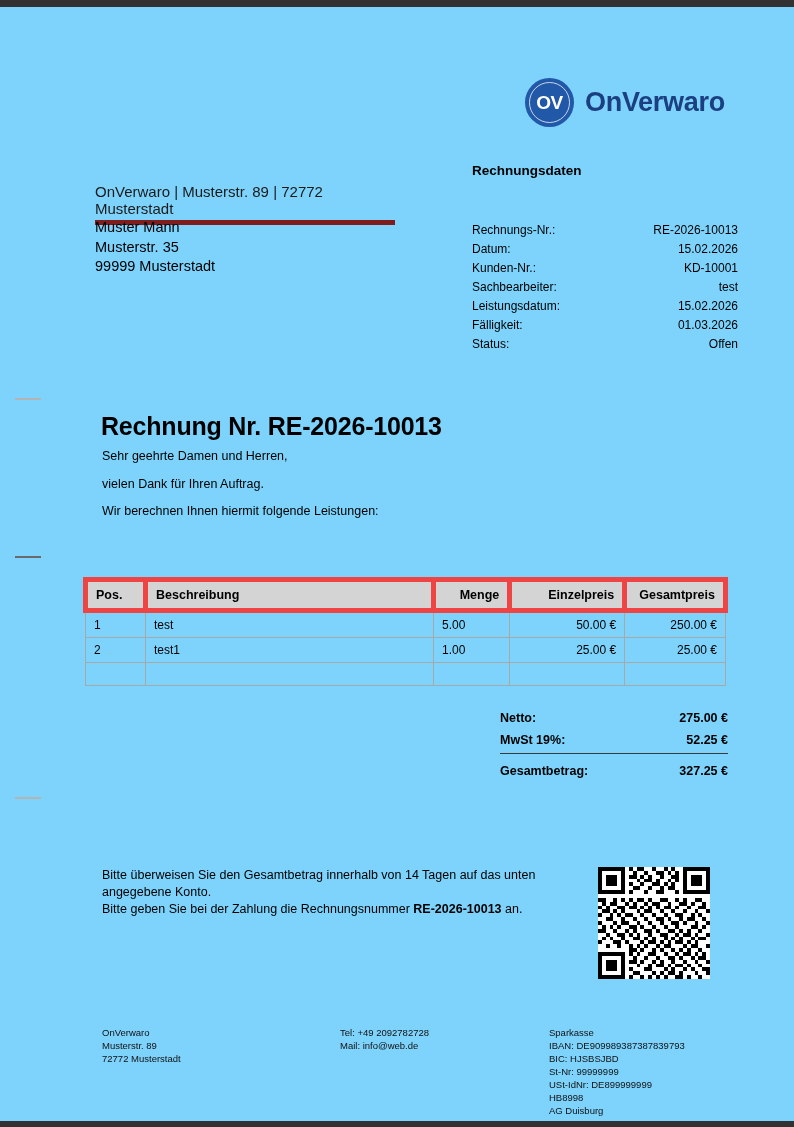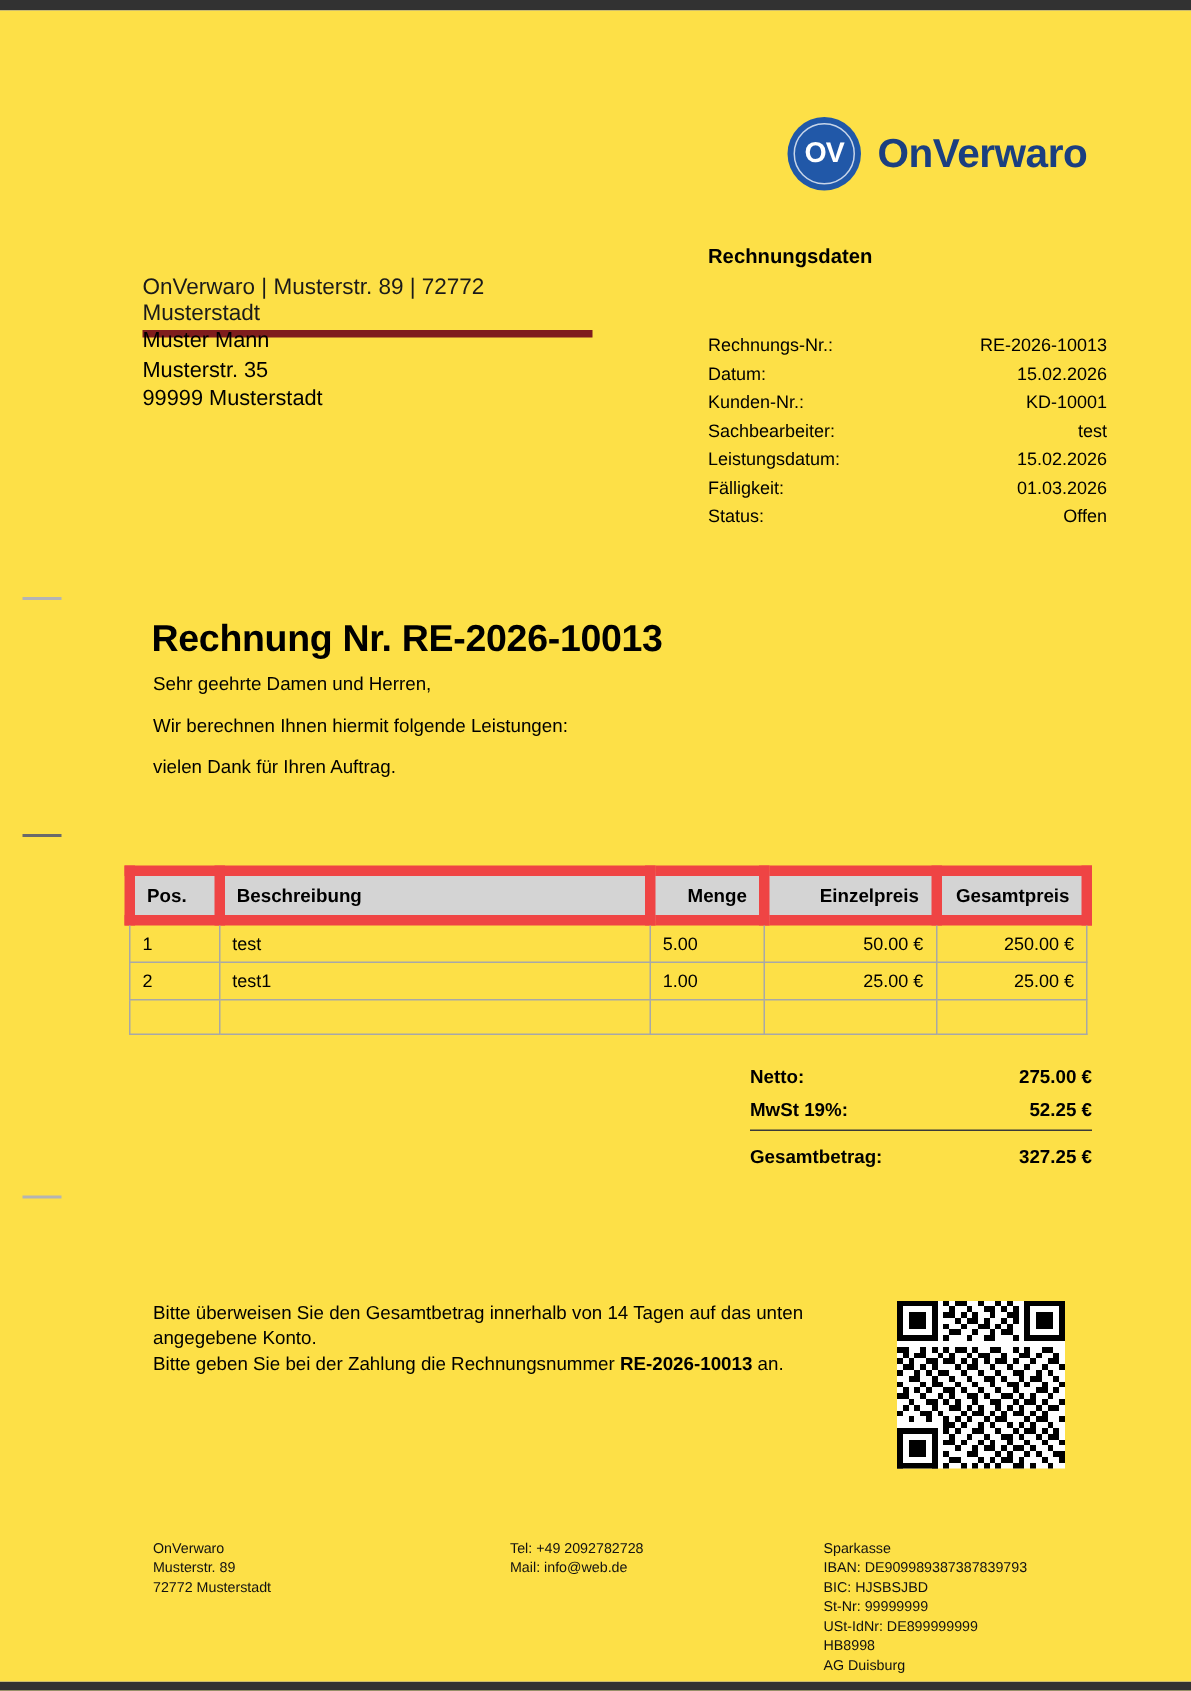--- a/index.html
+++ b/index.html
@@ -16,21 +16,21 @@
   .viewer-bar-top {
     position: absolute; left: 0; top: 0; width: 794px; height: 7px;
     background: #323232;
   }
   .viewer-bar-bottom {
     position: absolute; left: 0; top: 1121px; width: 794px; height: 6px;
     background: #323232;
   }
   .page {
     position: absolute; left: 0; top: 7px; width: 794px; height: 1114px;
-    background: #fde047;
+    background: #7dd3fc;
   }
 
   
   .fold-mark { position: absolute; left: 15px; width: 26px; height: 2px; background: #b4b4b4; }
   .fold-1 { top: 391px; }
   .fold-2 { top: 549px; background: #6a6a6a; }
   .fold-3 { top: 790px; background: #b4b4b4; }
 
   
   .logo-block {
@@ -86,21 +86,21 @@
   }
   .intro { position: absolute; left: 102px; top: 442px; width: 560px; font-size: 12.5px; }
   .intro p { margin: 0 0 13.5px 0; }
 
   
   .items {
     position: absolute; left: 83px; top: 570px; width: 645px;
     border-collapse: collapse; font-size: 12px;
   }
   .items th {
-    background: #d4d4d4; border: 7px solid #ef4444;
+    background: #d4d4d4; border: 5px solid #ef4444;
     padding: 6px 8px; font-weight: bold; font-size: 12.5px;
   }
   .items td { border: 1px solid #a8a8a8; padding: 5px 8px; height: 23px; }
   .c-pos  { width: 59px; text-align: left; }
   .c-desc { width: 283px; text-align: left; }
   .c-qty  { width: 75px; }
   .c-unit { width: 113px; text-align: right; }
   .c-tot  { width: 99px; text-align: right; }
   .items th.c-qty, .items th.c-unit, .items th.c-tot { text-align: right; }
 
@@ -184,22 +184,22 @@
     </div>
     <div class="meta-row">
       <span class="meta-label">Status:</span>
       <span class="meta-value">Offen</span>
     </div>
   </div>
 
   <div class="headline">Rechnung Nr. RE-2026-10013</div>
   <div class="intro">
     <p>Sehr geehrte Damen und Herren,</p>
+    <p>vielen Dank für Ihren Auftrag.</p>
     <p>Wir berechnen Ihnen hiermit folgende Leistungen:</p>
-    <p>vielen Dank für Ihren Auftrag.</p>
   </div>
 
   <table class="items">
     <thead>
       <tr>
         <th class="c-pos">Pos.</th>
         <th class="c-desc">Beschreibung</th>
         <th class="c-qty">Menge</th>
         <th class="c-unit">Einzelpreis</th>
         <th class="c-tot">Gesamtpreis</th>

